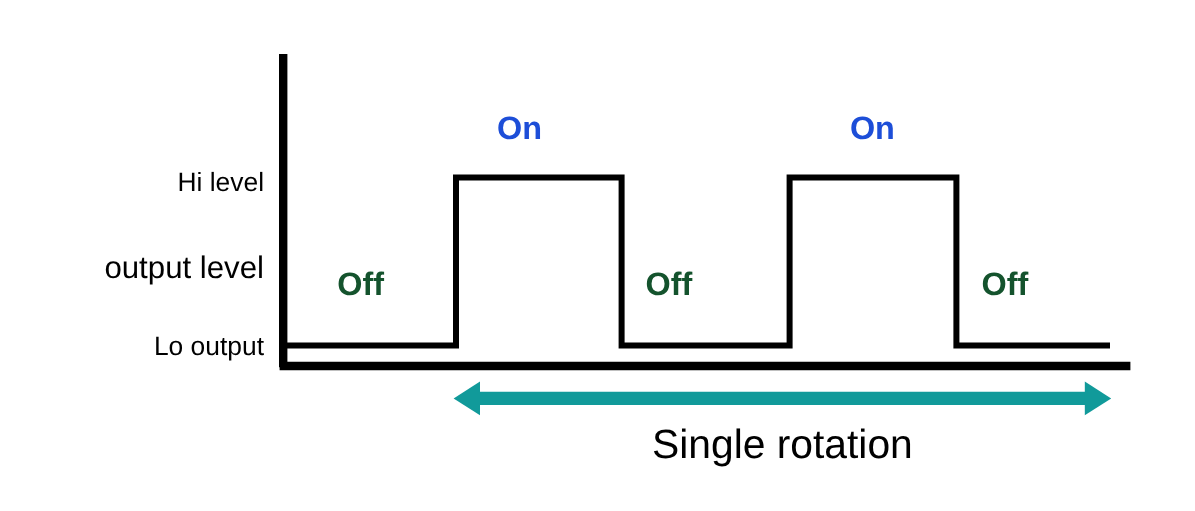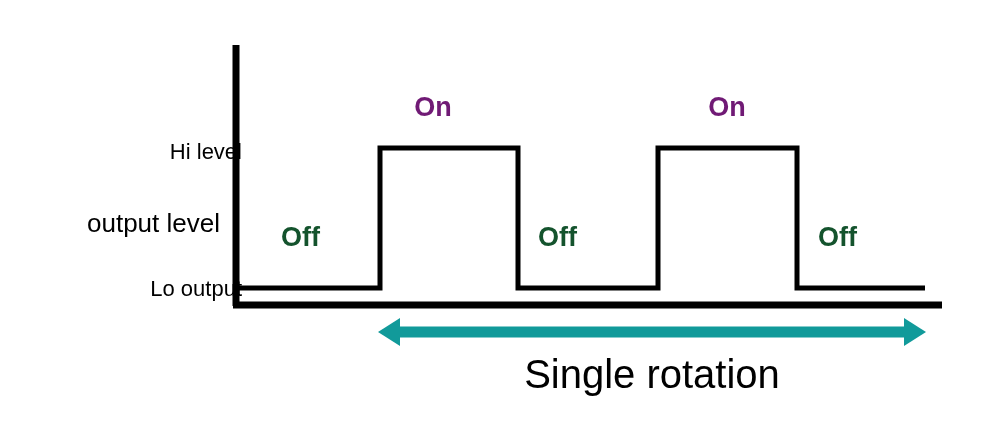--- a/index.html
+++ b/index.html
@@ -30,59 +30,59 @@
     position: absolute;
     white-space: pre;
     line-height: 1.12;
   }
   
   .axis-label {
     font-size: 22px;
     font-weight: normal;
     text-align: right;
     width: 200px;
-    left: 42px;
+    left: 20px;
   }
   #hi-level-label { top: 140px; }
   #lo-level-label { top: 277px; }
 
   
   #y-axis-title {
     font-size: 26px;
     font-weight: normal;
     text-align: right;
     width: 210px;
     left: 10px;
     top: 180px;
   }
 
   
   .state-on {
     font-size: 27px;
     font-weight: bold;
-    color: #701a75;
+    color: #1d4ed8;
     text-align: center;
     width: 90px;
   }
   .state-off {
     font-size: 27px;
     font-weight: bold;
     color: #14532d;
     text-align: left;
     width: 90px;
   }
   #on-1 { left: 388px; top: 92px; }
   #on-2 { left: 682px; top: 92px; }
   #off-1 { left: 281px; top: 222px; }
   #off-2 { left: 538px; top: 222px; }
   #off-3 { left: 818px; top: 222px; }
 
   
   #rotation-caption {
-    font-size: 40px;
+    font-size: 34px;
     font-weight: normal;
     text-align: center;
     width: 560px;
     left: 372px;
     top: 352px;
   }
 </style>
 </head>
 <body>
 

